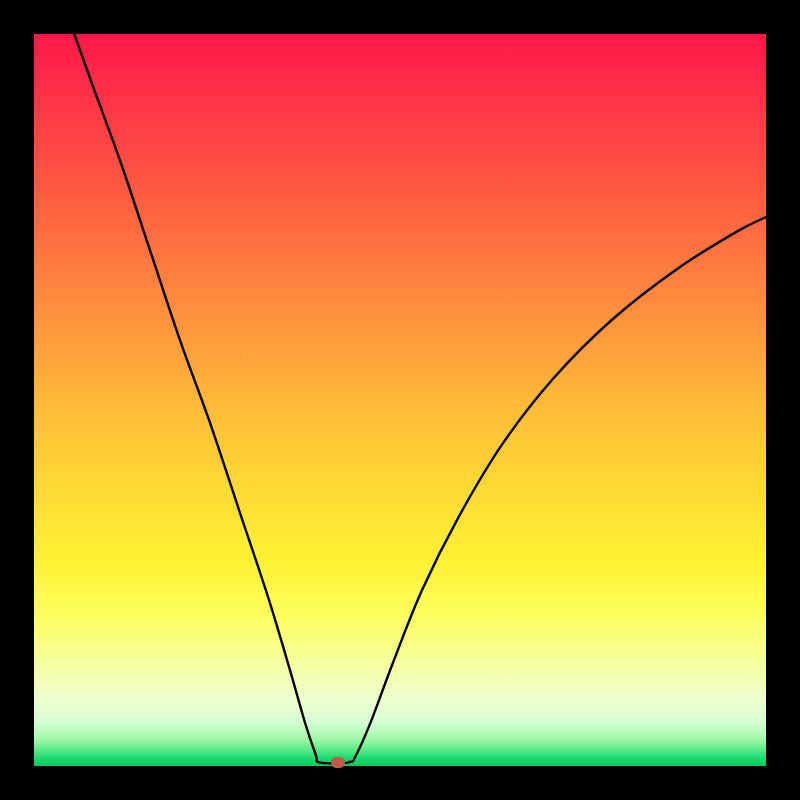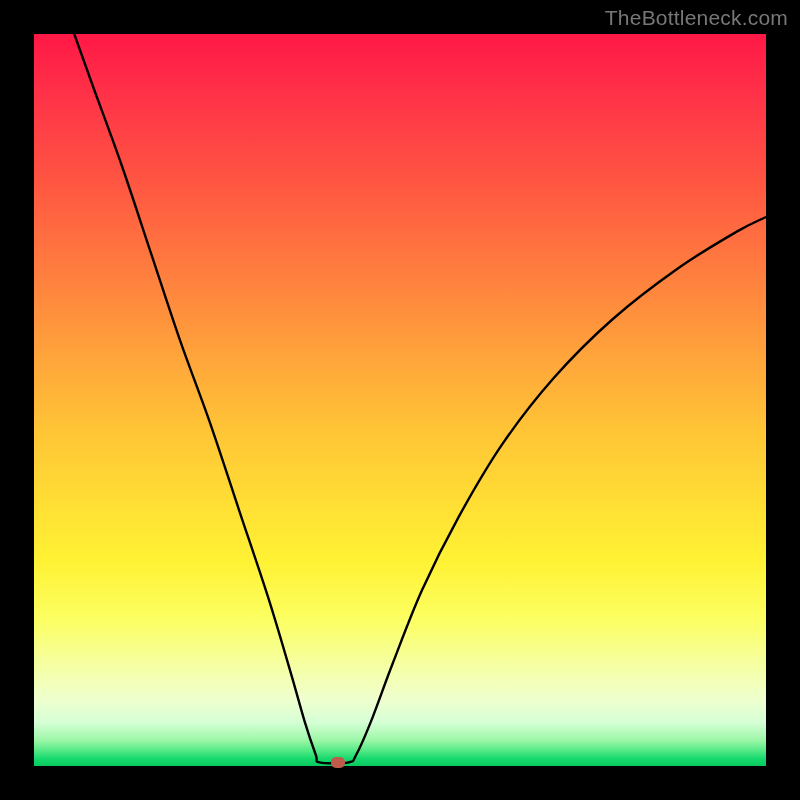--- a/index.html
+++ b/index.html
@@ -68,20 +68,19 @@
     border-radius: 5px;
     background: #c05a4a;
     left: 298px;
     top: 722px;
   }
 </style>
 </head>
 <body>
 
 <div class="frame">
-  <div class="watermark">TheBottleneck.com</div>
   <div class="plot-area">
     <svg class="curve" viewBox="0 0 732 732" preserveAspectRatio="none">
       <path id="curve-path" fill="none" stroke="#000" stroke-width="2.4" stroke-linecap="round" stroke-linejoin="round" d="M 40.26 0.00 C 43.31 8.54, 50.63 29.28, 58.56 51.24 C 66.49 73.20, 78.08 103.70, 87.84 131.76 C 97.60 159.82, 107.36 190.32, 117.12 219.60 C 126.88 248.88, 136.64 279.38, 146.40 307.44 C 156.16 335.50, 165.92 359.90, 175.68 387.96 C 185.44 416.02, 195.20 446.52, 204.96 475.80 C 214.72 505.08, 225.70 536.80, 234.24 563.64 C 242.78 590.48, 250.10 616.10, 256.20 636.84 C 262.30 657.58, 266.57 674.05, 270.84 688.08 C 275.11 702.11, 279.38 714.31, 281.82 721.02 C 284.26 727.73, 279.99 727.12, 285.48 728.34 C 290.97 729.56, 308.66 729.56, 314.76 728.34 C 320.86 727.12, 318.42 727.73, 322.08 721.02 C 325.74 714.31, 330.62 703.33, 336.72 688.08 C 342.82 672.83, 350.14 651.48, 358.68 629.52 C 367.22 607.56, 376.98 580.72, 387.96 556.32 C 398.94 531.92, 411.14 507.52, 424.56 483.12 C 437.98 458.72, 452.62 433.10, 468.48 409.92 C 484.34 386.74, 501.42 364.78, 519.72 344.04 C 538.02 323.30, 557.54 303.78, 578.28 285.48 C 599.02 267.18, 623.42 248.88, 644.16 234.24 C 664.90 219.60, 688.08 206.18, 702.72 197.64 C 717.36 189.10, 727.12 185.44, 732.00 183.00"></path>
     </svg>
     <div class="marker" style="left: 296.78px; top: 723px;"></div>
   </div>
 </div>
 
 </body></html>

